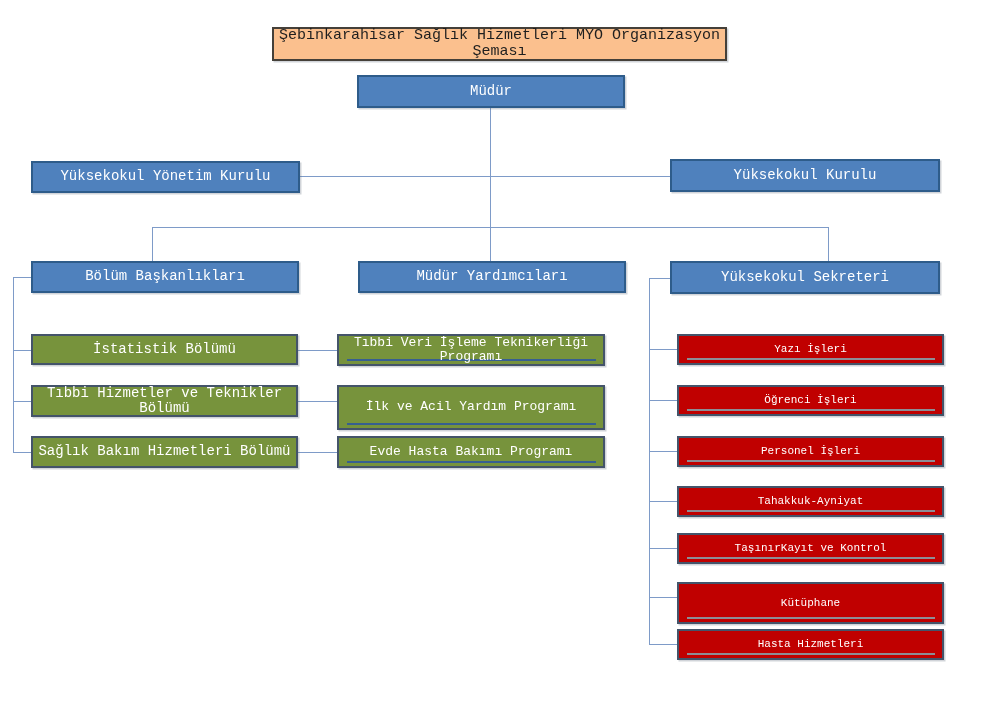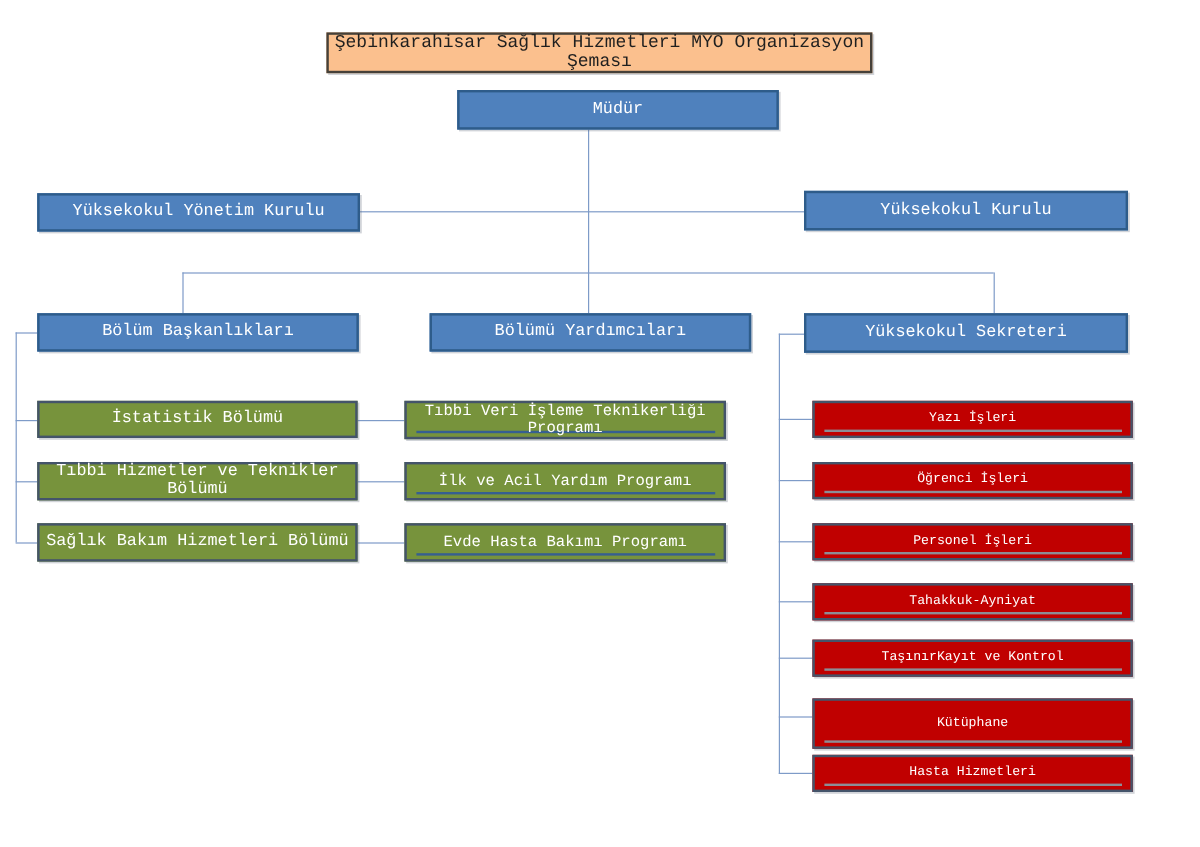--- a/index.html
+++ b/index.html
@@ -82,56 +82,56 @@
   <div class="line" style="left:649px;top:451px;width:28px;height:1px;"></div>
   <div class="line" style="left:649px;top:501px;width:28px;height:1px;"></div>
   <div class="line" style="left:649px;top:548px;width:28px;height:1px;"></div>
   <div class="line" style="left:649px;top:597px;width:28px;height:1px;"></div>
   <div class="line" style="left:649px;top:644px;width:28px;height:1px;"></div>
 
   <div class="box title-box" style="left:272px;top:27px;width:455px;height:34px;">
     <span class="lbl">Şebinkarahisar Sağlık Hizmetleri MYO Organizasyon Şeması</span>
   </div>
 
-  <div class="box blue" style="left:357px;top:75px;width:268px;height:33px;margin-left:24px;">
+  <div class="box blue" style="left:357px;top:75px;width:268px;height:33px;">
     <span class="lbl">Müdür</span>
   </div>
 
   <div class="box blue" style="left:31px;top:161px;width:269px;height:32px;">
     <span class="lbl">Yüksekokul Yönetim Kurulu</span>
   </div>
   <div class="box blue" style="left:670px;top:159px;width:270px;height:33px;">
     <span class="lbl">Yüksekokul Kurulu</span>
   </div>
 
   <div class="box blue" style="left:31px;top:261px;width:268px;height:32px;">
     <span class="lbl">Bölüm Başkanlıkları</span>
   </div>
   <div class="box blue" style="left:358px;top:261px;width:268px;height:32px;">
-    <span class="lbl">Bölümü Yardımcıları</span>
+    <span class="lbl">Müdür Yardımcıları</span>
   </div>
   <div class="box blue" style="left:670px;top:261px;width:270px;height:33px;">
     <span class="lbl">Yüksekokul Sekreteri</span>
   </div>
 
   <div class="box green" style="left:31px;top:334px;width:267px;height:31px;">
     <span class="lbl">İstatistik Bölümü</span>
   </div>
   <div class="box green" style="left:31px;top:385px;width:267px;height:32px;">
     <span class="lbl">Tıbbi Hizmetler ve Teknikler Bölümü</span>
   </div>
   <div class="box green" style="left:31px;top:436px;width:267px;height:32px;">
     <span class="lbl">Sağlık Bakım Hizmetleri Bölümü</span>
   </div>
 
   <div class="box green prog" style="left:337px;top:334px;width:268px;height:32px;">
     <span class="lbl">Tıbbi Veri İşleme Teknikerliği Programı</span>
     <i class="uline"></i>
   </div>
-  <div class="box green prog" style="left:337px;top:385px;width:268px;height:32px;">
+  <div class="box green prog" style="left:337px;top:385px;width:268px;height:45px;">
     <span class="lbl">İlk ve Acil Yardım Programı</span>
     <i class="uline"></i>
   </div>
   <div class="box green prog" style="left:337px;top:436px;width:268px;height:32px;">
     <span class="lbl">Evde Hasta Bakımı Programı</span>
     <i class="uline"></i>
   </div>
 
   <div class="box red" style="left:677px;top:334px;width:267px;height:31px;">
     <span class="lbl">Yazı İşleri</span>

